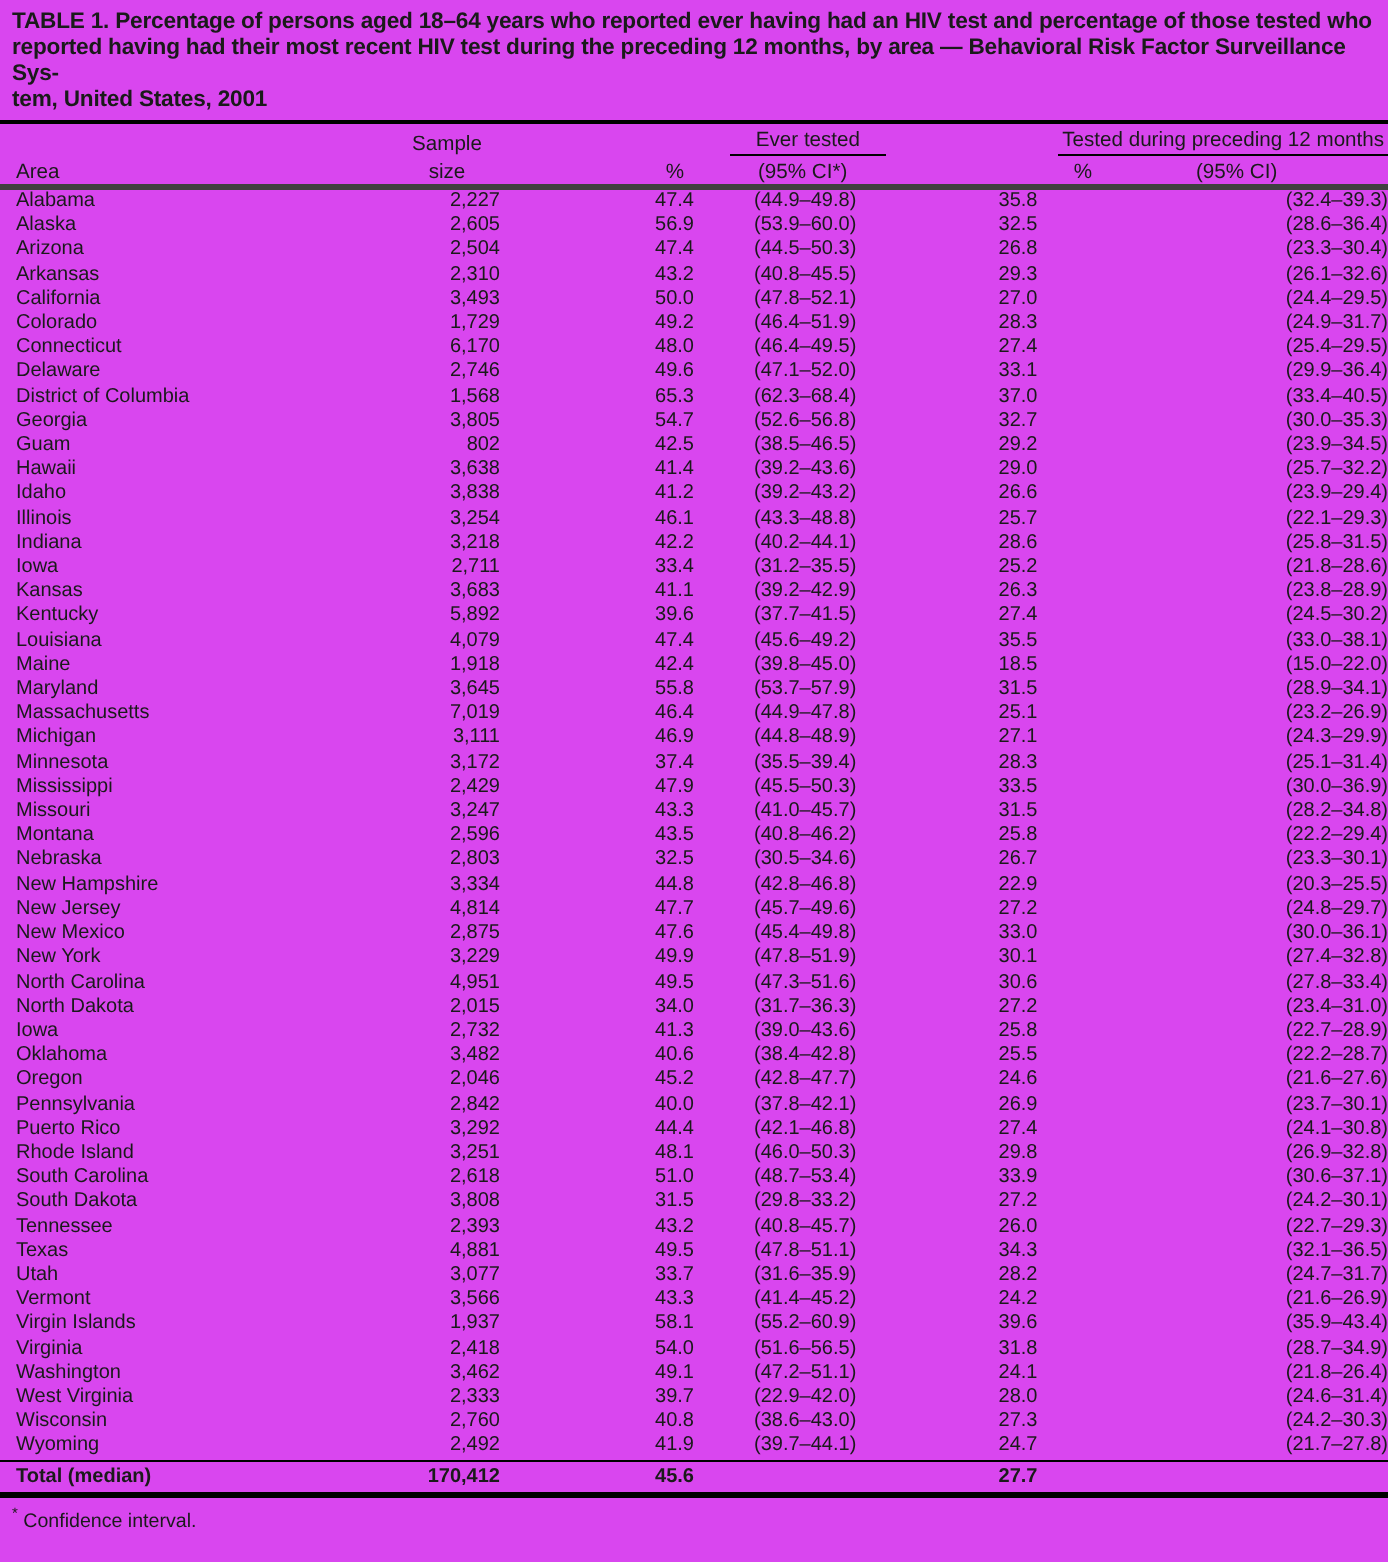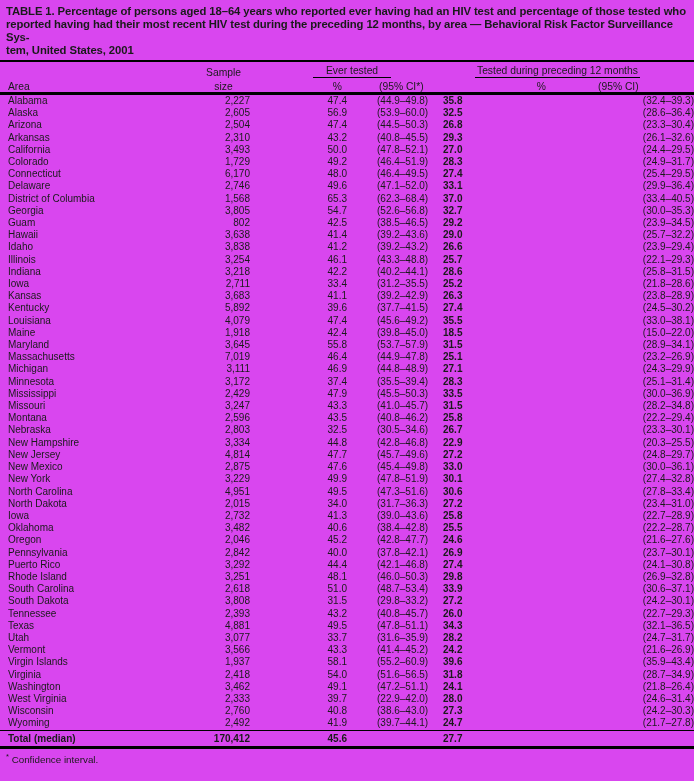--- a/index.html
+++ b/index.html
@@ -28,39 +28,39 @@
   col.c-area   { width: 175px; }
   col.c-sample { width: 75px;  }
   col.c-pct1   { width: 97px;  }
   col.c-ci1    { width: 96px;  }
   col.c-pct2   { width: 132px; }
   col.c-ci2    { width: 119px; }
 
   thead th { font-weight: normal; font-size: 10.3px; vertical-align: bottom; padding: 0; }
   tr.group-row th { height: 16px; }
   tr.sub-row  th { height: 14px; padding-bottom: 0; }
-  th.grp { text-align: left; }
+  th.grp { text-align: right; }
   th.grp .grp-inner { display: inline-block; border-bottom: 1.3px solid #000; padding: 0 13px 1px 13px; white-space: nowrap; }
   th.grp-ever   { padding-left: 63px; }
   th.grp-recent { padding-left: 32px; }
   th.grp-recent .grp-inner { padding: 0 2px 1px 2px; }
   th.h-area    { text-align: left; padding-left: 8px; }
   th.h-sample  { text-align: center; padding-left: 22px; }
   th.h-pct1    { text-align: right; padding-right: 5px; }
   th.h-ci1     { text-align: left;  padding-left: 32px; }
   th.h-pct2    { text-align: right; padding-right: 29px; }
   th.h-ci2     { text-align: left;  padding-left: 23px; }
-  thead { border-bottom: 3px solid #000000; }
+  thead { border-bottom: 3px solid #404040; }
 
   tbody td { padding: 0; height: 12.2px; line-height: 12.2px; white-space: nowrap; overflow: hidden; }
   td.d-area   { text-align: left;  padding-left: 8px; }
   td.d-sample { text-align: right; }
   td.d-pct1   { text-align: right; }
   td.d-ci1    { text-align: left; padding-left: 30px; }
-  td.d-pct2   { text-align: left; font-weight: bold; }
+  td.d-pct2   { text-align: center; }
   td.d-ci2    { text-align: right; padding-left: 22px; }
 
   tfoot tr { border-top: 1px solid #000; border-bottom: 3.5px solid #000; font-weight: bold; }
   tfoot td { height: 15px; line-height: 15px; padding: 0; white-space: nowrap; }
 
   .footnote {
     font-size: 9.8px;
     padding: 3px 0 0 6px;
   }
   .footnote .star { vertical-align: super; font-size: 7.5px; }

